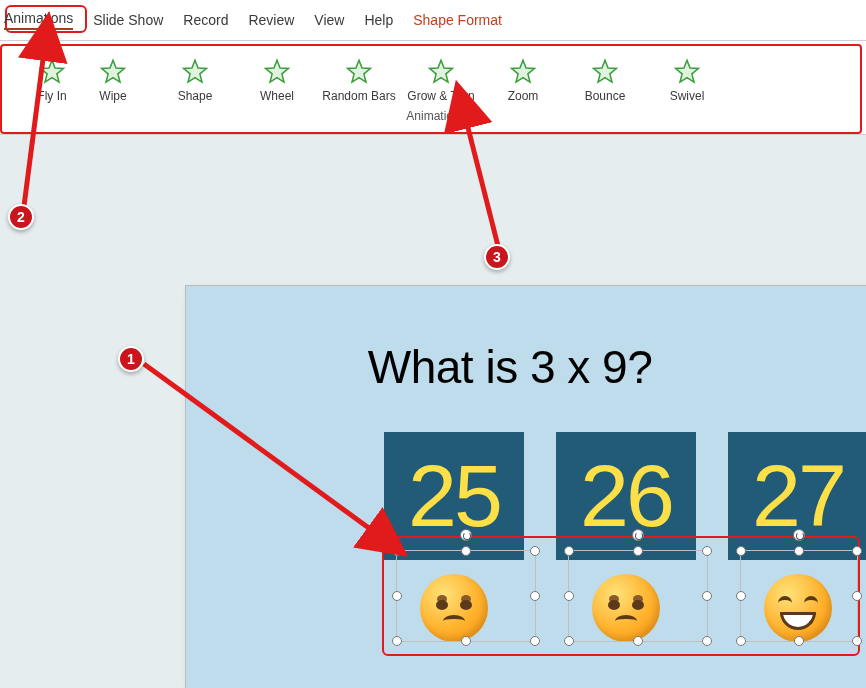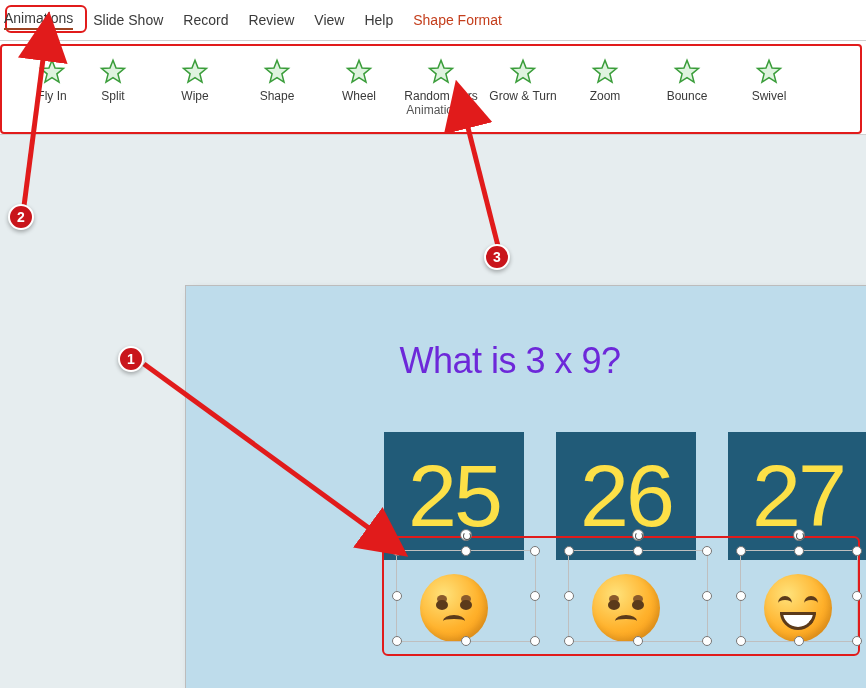--- a/index.html
+++ b/index.html
@@ -73,40 +73,41 @@
     cursor: pointer;
     font-size: 12px;
     color: #3a3a3a;
     text-align: center;
   }
   .anim-item svg { width: 28px; height: 28px; }
   .ribbon-label {
     text-align: center;
     font-size: 12px;
     color: #555;
+    margin-top: 6px;
   }
 
   
   .slide {
     position: absolute;
     left: 186px;
     top: 286px;
     width: 680px;
     height: 402px;
     background: #bedceb;
     box-shadow: 0 0 0 1px #bcbcbc, 4px 4px 10px rgba(0,0,0,0.15);
   }
   .question {
     position: absolute;
     top: 54px;
     left: 0; right: 32px;
     text-align: center;
     font-family: Aptos, "Segoe UI", Arial, sans-serif;
-    font-size: 36px;
-    color: #6d28d9;
+    font-size: 46px;
+    color: #000000;
     letter-spacing: -0.5px;
   }
 
   .answer-row {
     position: absolute;
     top: 146px;
     left: 198px;
     display: flex;
     gap: 32px;
   }
@@ -274,26 +275,20 @@
   <span class="tab-item shape-format">Shape Format</span>
 </div>
 
 <div class="ribbon">
   <div class="anim-row" id="anim-row">
       <div class="anim-item" style="width: 40px;">
         <span><svg viewBox="0 0 24 24">
             <path d="M12 2 L14.6 8.6 L21.8 9 L16.2 13.6 L18 20.6 L12 16.8 L6 20.6 L7.8 13.6 L2.2 9 L9.4 8.6 Z" fill="#dff3df" stroke="#3a9d3a" stroke-width="1.3"></path>
           </svg></span>
         <span>Fly In</span>
-      </div>
-      <div class="anim-item" style="width: 82px;">
-        <span><svg viewBox="0 0 24 24">
-            <path d="M12 2 L14.6 8.6 L21.8 9 L16.2 13.6 L18 20.6 L12 16.8 L6 20.6 L7.8 13.6 L2.2 9 L9.4 8.6 Z" fill="#dff3df" stroke="#3a9d3a" stroke-width="1.3"></path>
-          </svg></span>
-        <span>Split</span>
       </div>
       <div class="anim-item" style="width: 82px;">
         <span><svg viewBox="0 0 24 24">
             <path d="M12 2 L14.6 8.6 L21.8 9 L16.2 13.6 L18 20.6 L12 16.8 L6 20.6 L7.8 13.6 L2.2 9 L9.4 8.6 Z" fill="#dff3df" stroke="#3a9d3a" stroke-width="1.3"></path>
           </svg></span>
         <span>Wipe</span>
       </div>
       <div class="anim-item" style="width: 82px;">
         <span><svg viewBox="0 0 24 24">
             <path d="M12 2 L14.6 8.6 L21.8 9 L16.2 13.6 L18 20.6 L12 16.8 L6 20.6 L7.8 13.6 L2.2 9 L9.4 8.6 Z" fill="#dff3df" stroke="#3a9d3a" stroke-width="1.3"></path>

